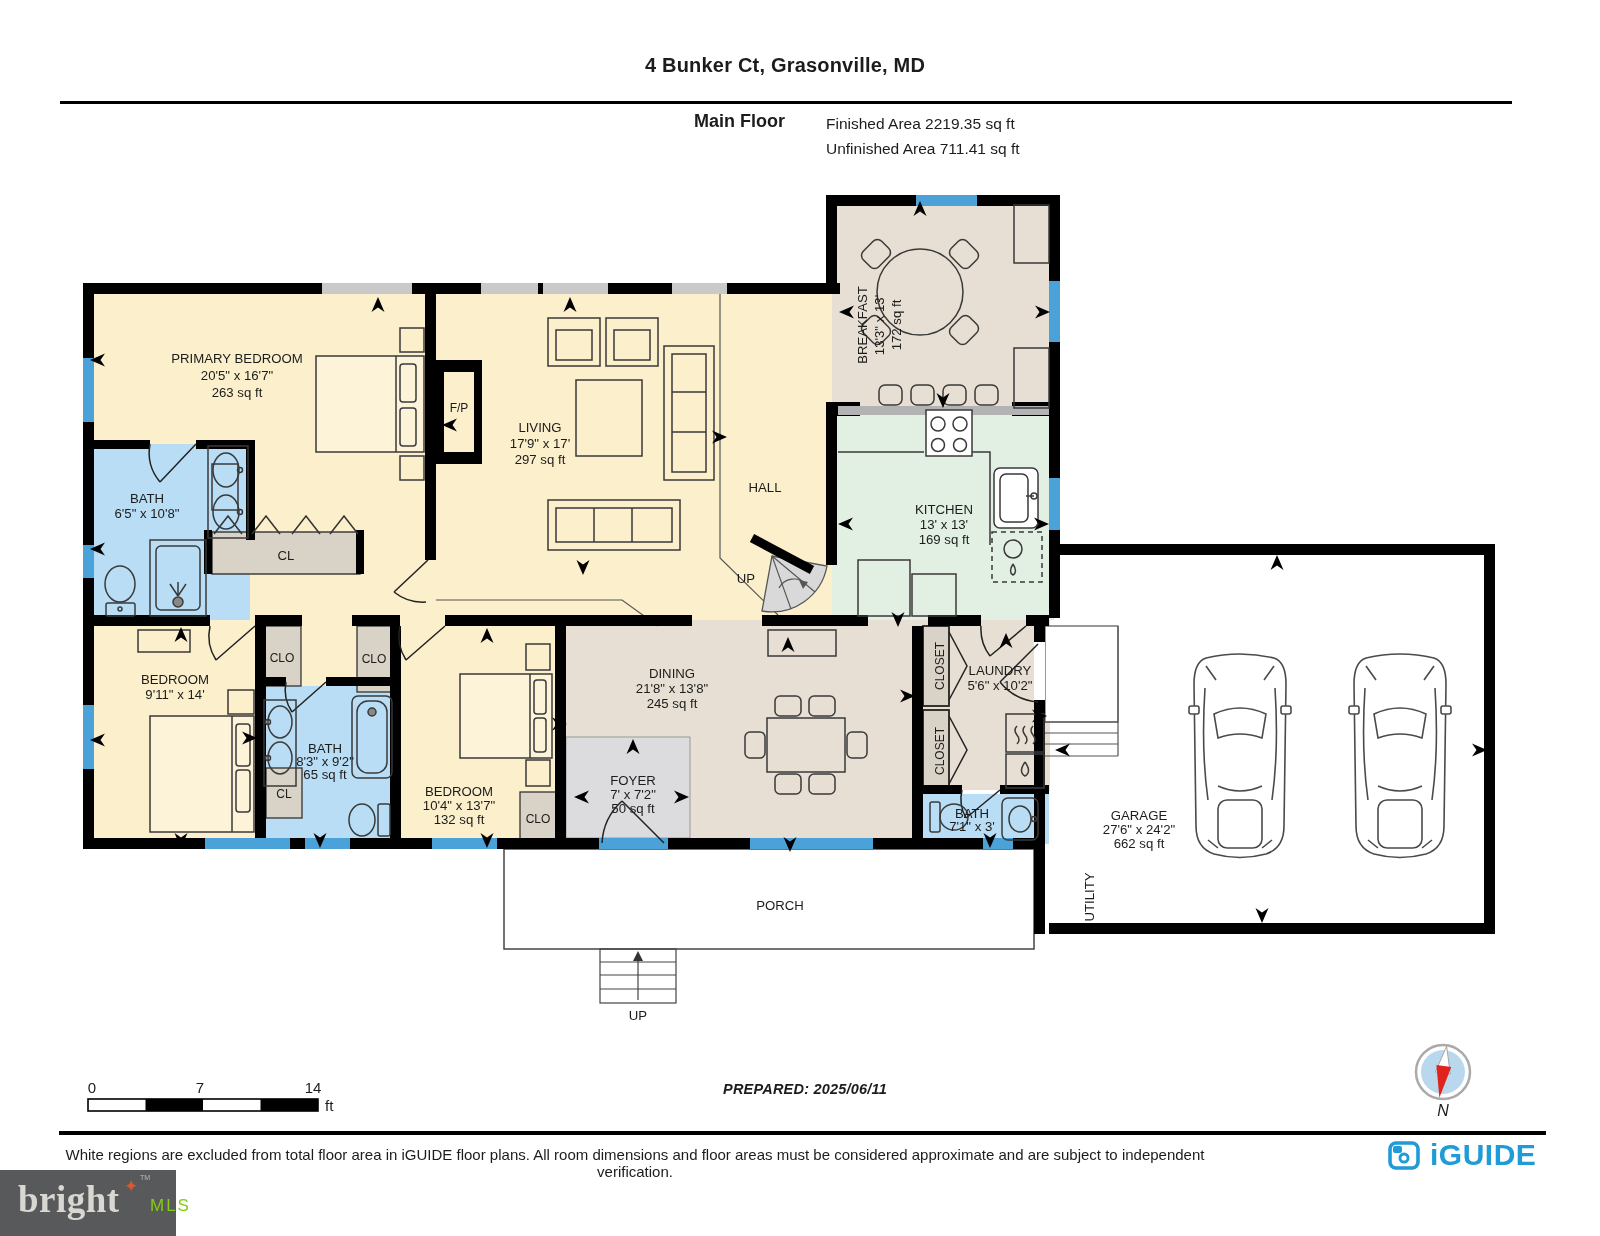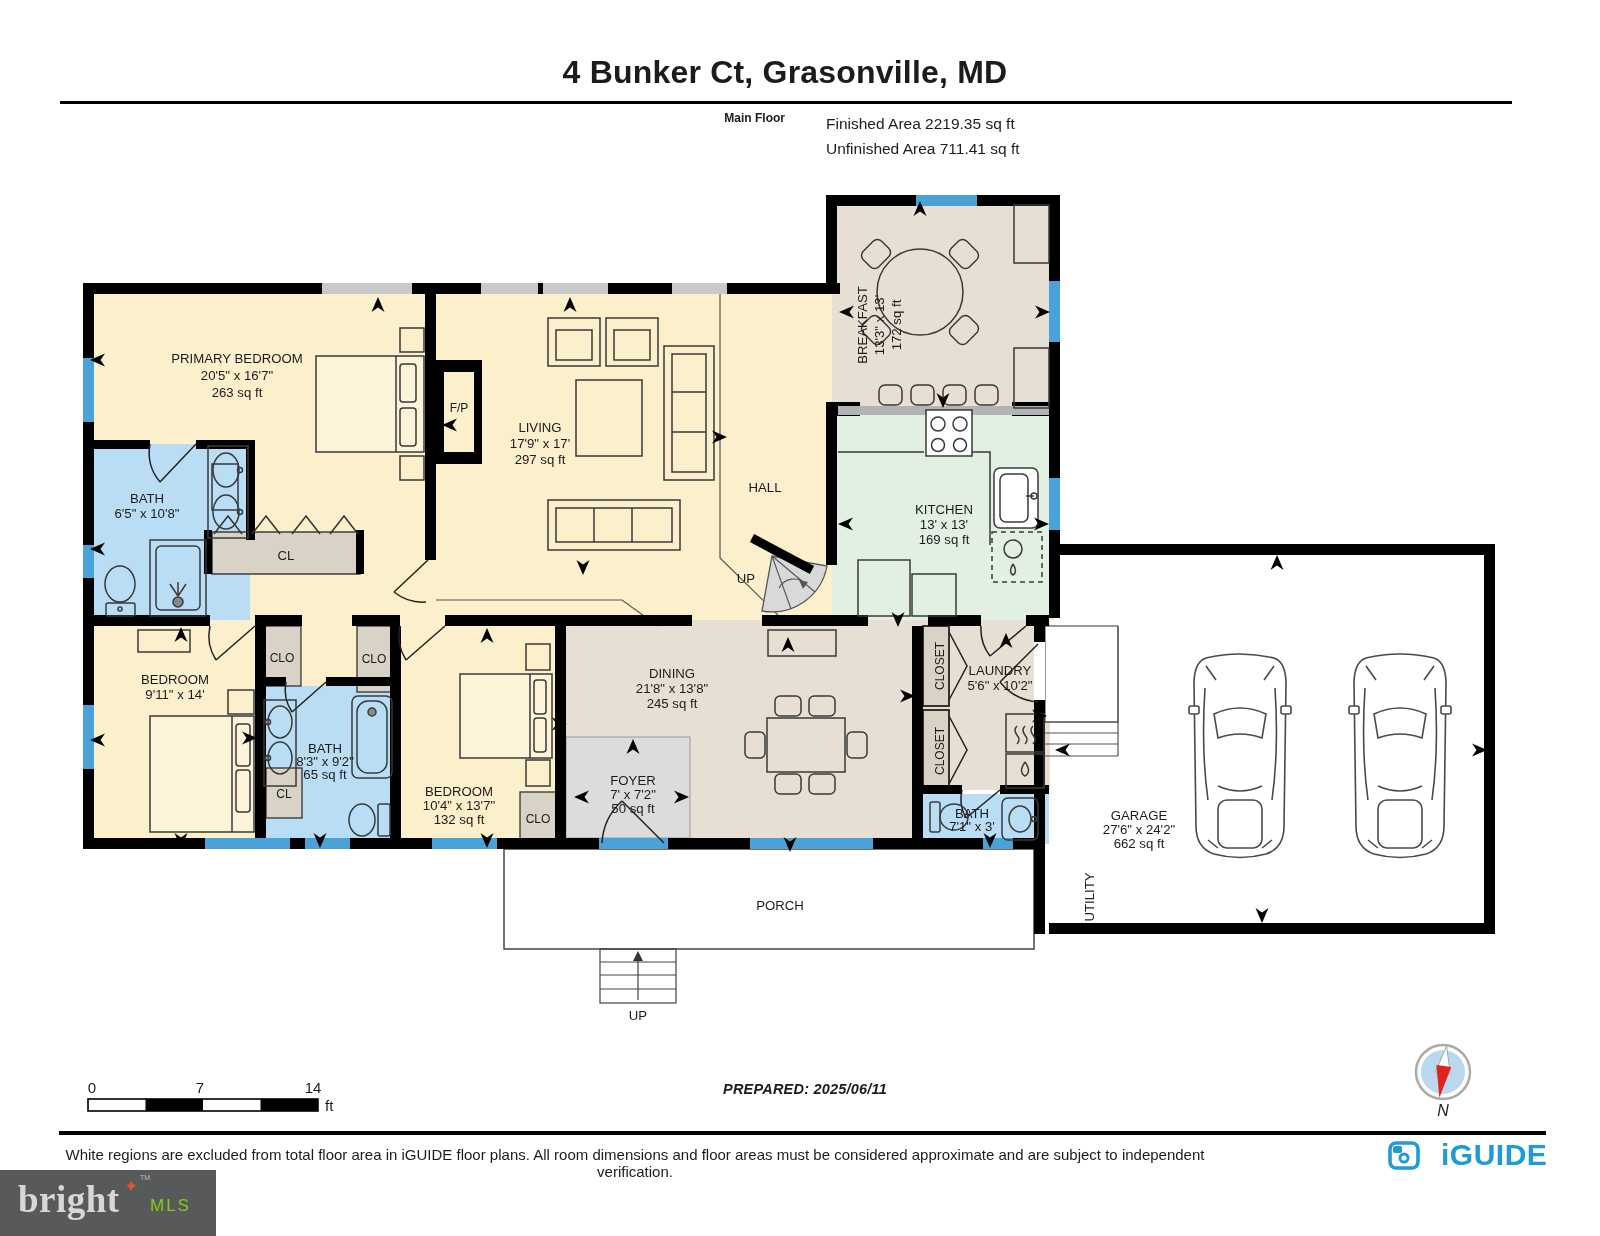--- a/index.html
+++ b/index.html
@@ -1,30 +1,30 @@
 <!DOCTYPE html>
 <html><head>
 <meta charset="utf-8">
 <style>
   html,body{margin:0;padding:0;background:#fff;}
   .page{position:relative;width:1600px;height:1236px;background:#fff;overflow:hidden;
         font-family:"Liberation Sans",sans-serif;color:#1c1c1c;}
   .title{position:absolute;top:54px;left:285px;width:1000px;text-align:center;
-         font-size:32px;font-weight:bold;letter-spacing:0.2px;}
+         font-size:20px;font-weight:bold;letter-spacing:0.2px;}
   .hrule{position:absolute;top:101px;left:60px;width:1452px;height:3px;background:#000;}
   .floorlbl{position:absolute;top:111px;left:570px;width:215px;text-align:right;
-            font-size:12px;font-weight:bold;}
+            font-size:18px;font-weight:bold;}
   .areas{position:absolute;top:111px;left:802px;font-size:15.5px;line-height:25px;margin-left:24px;}
   .prepared{position:absolute;top:1081px;left:640px;width:330px;text-align:center;
             font-size:14.5px;font-weight:bold;letter-spacing:0.2px;font-style:italic;}
   .frule{position:absolute;top:1131px;left:59px;width:1487px;height:3.5px;background:#000;}
   .disclaimer{position:absolute;top:1146px;left:60px;width:1150px;text-align:center;font-size:15px;}
-  .iguide{position:absolute;top:1138px;left:1388px;display:flex;align-items:center;gap:21px;}
+  .iguide{position:absolute;top:1138px;left:1388px;display:flex;align-items:center;gap:10px;}
   .iguide .word{font-size:30px;font-weight:bold;color:#1f9bd7;letter-spacing:0.5px;}
-  .brightbox{position:absolute;top:1170px;left:0;width:216px;height:66px;background:#58595b;}
+  .brightbox{position:absolute;top:1170px;left:0;width:176px;height:66px;background:#58595b;}
   .brightword{position:absolute;top:8px;left:18px;font-family:"Liberation Serif",serif;
               font-weight:bold;font-size:37px;color:#d8d7d2;letter-spacing:0.5px;}
   .brightstar{position:absolute;top:6px;left:124px;color:#e0562c;font-size:17px;}
   .brighttm{position:absolute;top:4px;left:140px;color:#bdbcb8;font-size:7px;}
   .mlsword{position:absolute;top:26px;left:150px;color:#84cc16;font-size:17px;letter-spacing:2px;}
   svg text{font-family:"Liberation Sans",sans-serif;fill:#1c1c1c;font-size:13.2px;}
   svg .rl{text-anchor:middle;}
   svg .small{font-size:12px;}
 </style>
 </head>

